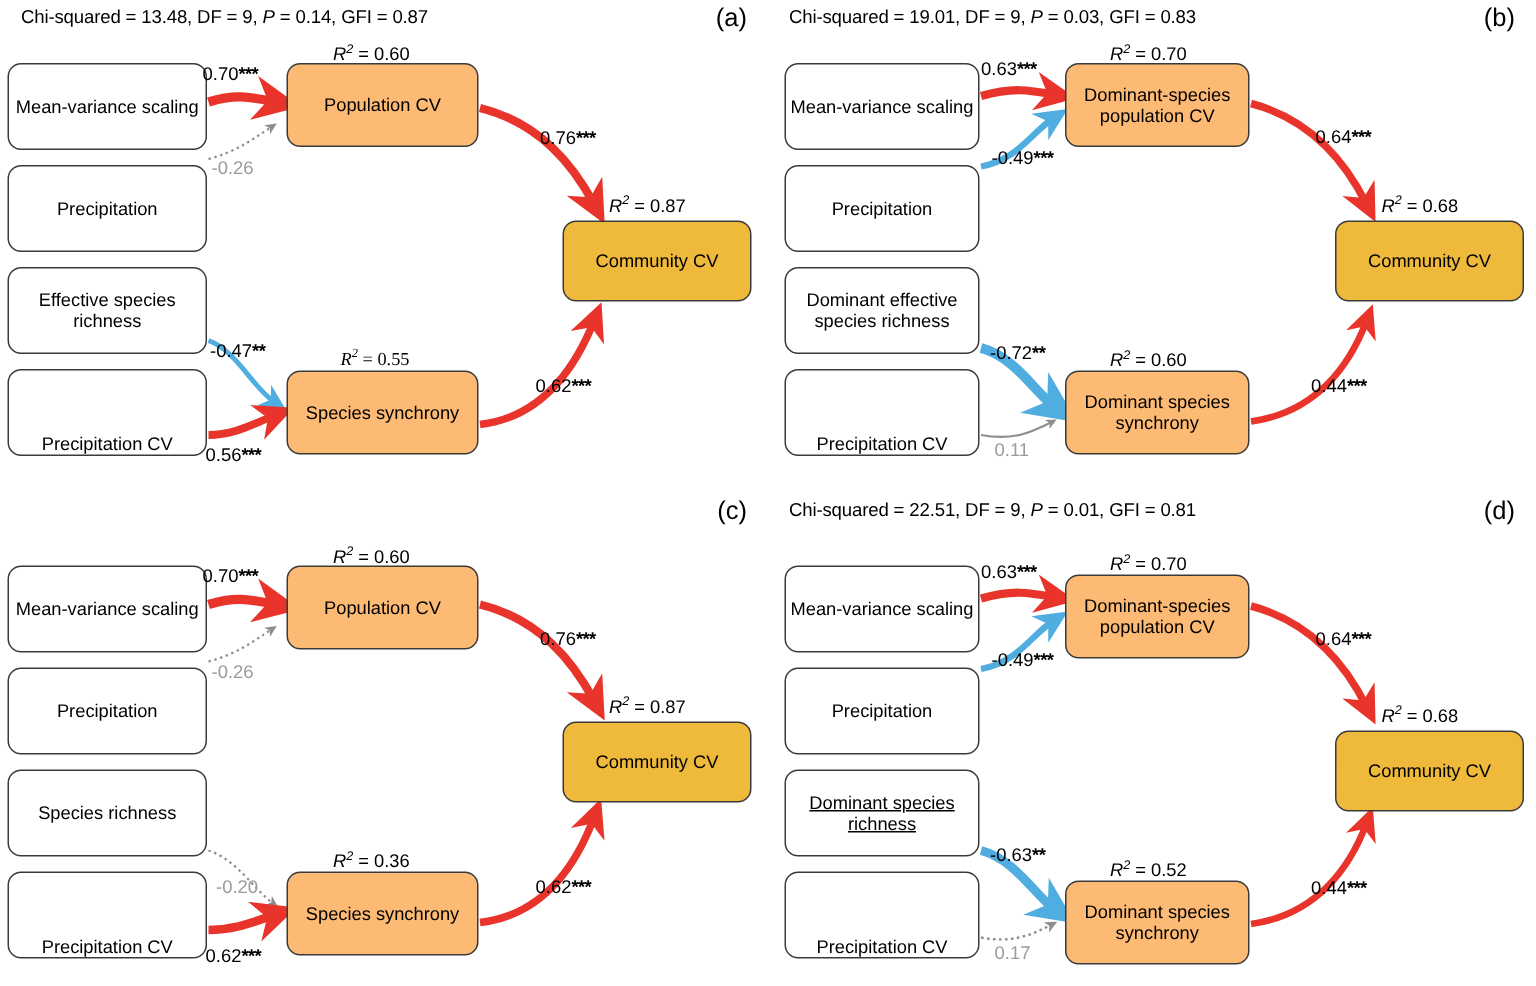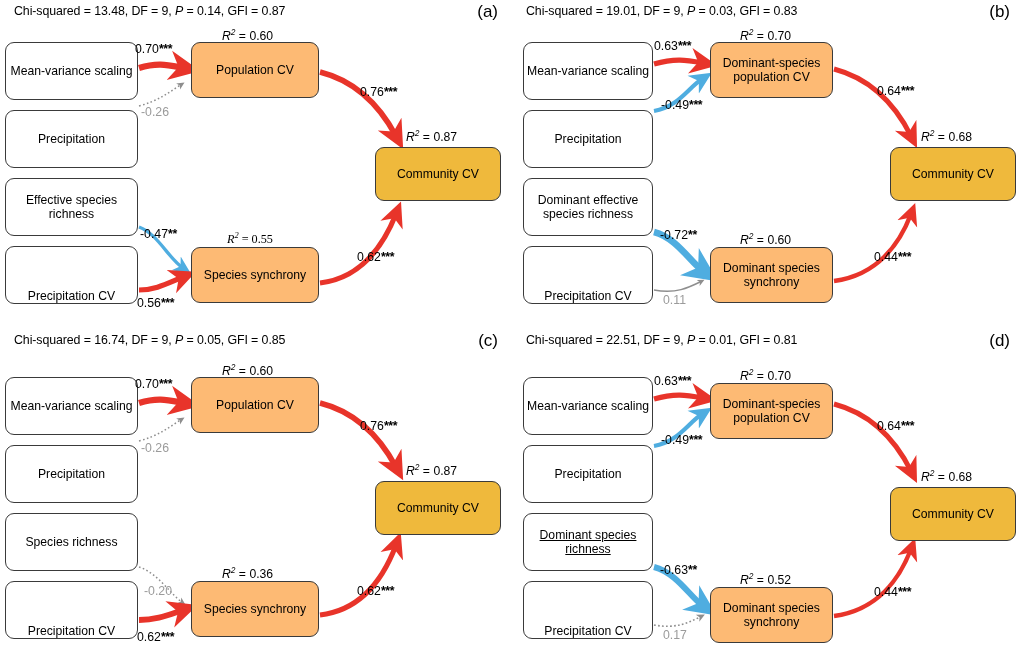--- a/index.html
+++ b/index.html
@@ -215,21 +215,20 @@
 
     <div class="edge-lbl" style="left:142px; top:39px;"><span>0.63</span><span class="st">***</span></div>
     <div class="edge-lbl" style="left:149px; top:98px;"><span>-0.49</span><span class="st">***</span></div>
     <div class="edge-lbl" style="left:148px; top:228px;"><span>-0.72</span><span class="st">**</span></div>
     <div class="edge-lbl ns" style="left:151px; top:293px;"><span>0.11</span><span class="st"></span></div>
     <div class="edge-lbl" style="left:365px; top:84px;"><span>0.64</span><span class="st">***</span></div>
     <div class="edge-lbl" style="left:362px; top:250px;"><span>0.44</span><span class="st">***</span></div>
   </div>
 
   <div class="panel" id="panel-c">
-    <div class="fit-text"><span>Chi-squared = 16.74, DF = 9, </span><i>P</i><span> = 0.05, GFI = 0.85</span></div>
     <div class="panel-label">(c)</div>
 
     <svg class="edges" viewBox="0 0 512 328">
       <defs>
         <marker id="ah-red-c" markerWidth="5.2" markerHeight="5.2" refX="2.4" refY="2.6" orient="auto">
             <path d="M0,0.2 L5.1,2.6 L0,5.0 L1.5,2.6 Z" fill="#e8342a"></path>
           </marker>
         <marker id="ah-gray-c" markerWidth="5.4" markerHeight="5.4" refX="3.3" refY="2.7" orient="auto">
             <path d="M0.2,0.3 L5.3,2.7 L0.2,5.1 L1.6,2.7 Z" fill="#8e8e8e"></path>
           </marker>

